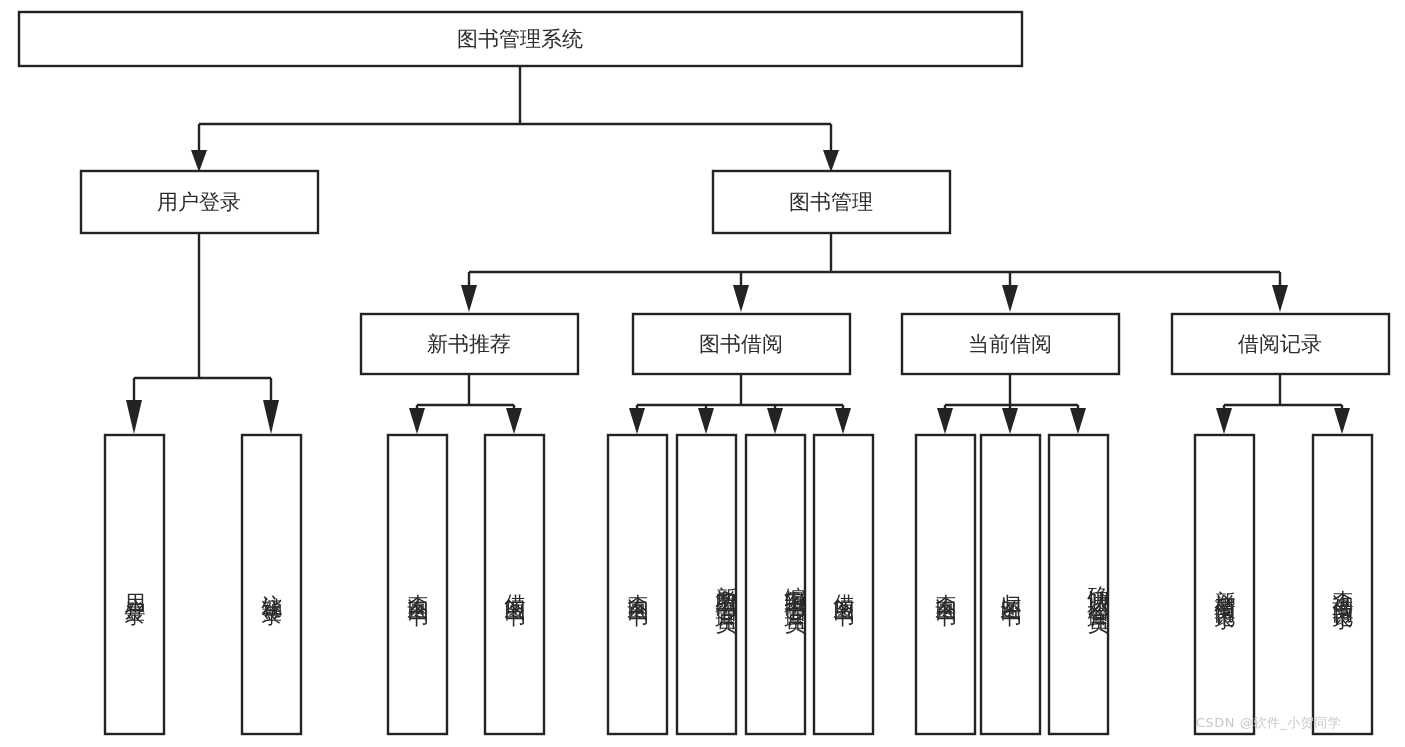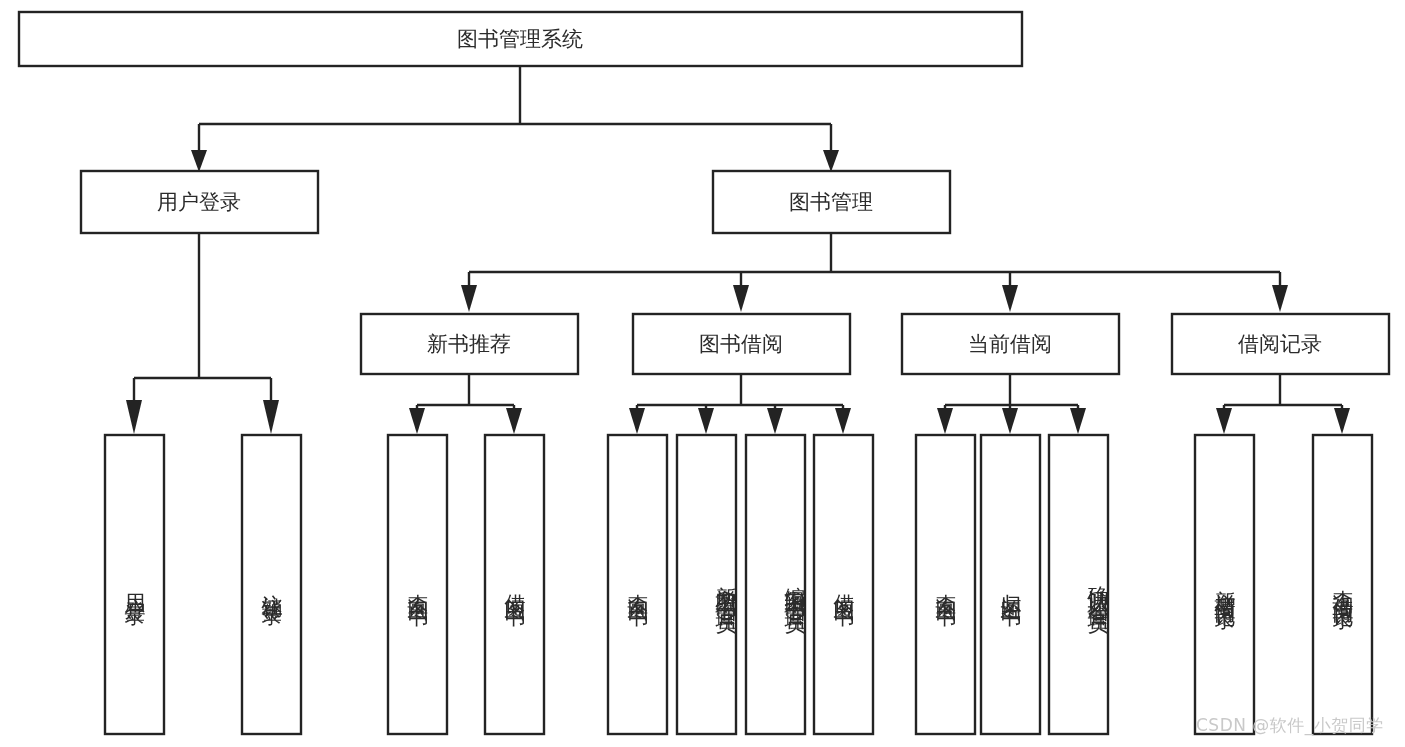--- a/index.html
+++ b/index.html
@@ -62,21 +62,21 @@
     justify-content: center;
     white-space: nowrap;
     pointer-events: none;
   }
   .leaf-label.centered {
     align-items: center;
   }
   .watermark {
     position: absolute;
     font-family: "DejaVu Sans", "Liberation Sans", sans-serif;
-    font-size: 17px;
+    font-size: 13px;
     color: #c9c9c9;
     white-space: nowrap;
     letter-spacing: 0.5px;
   }
 </style>
 </head>
 <body>
 
 <div id="diagram-root">
 

